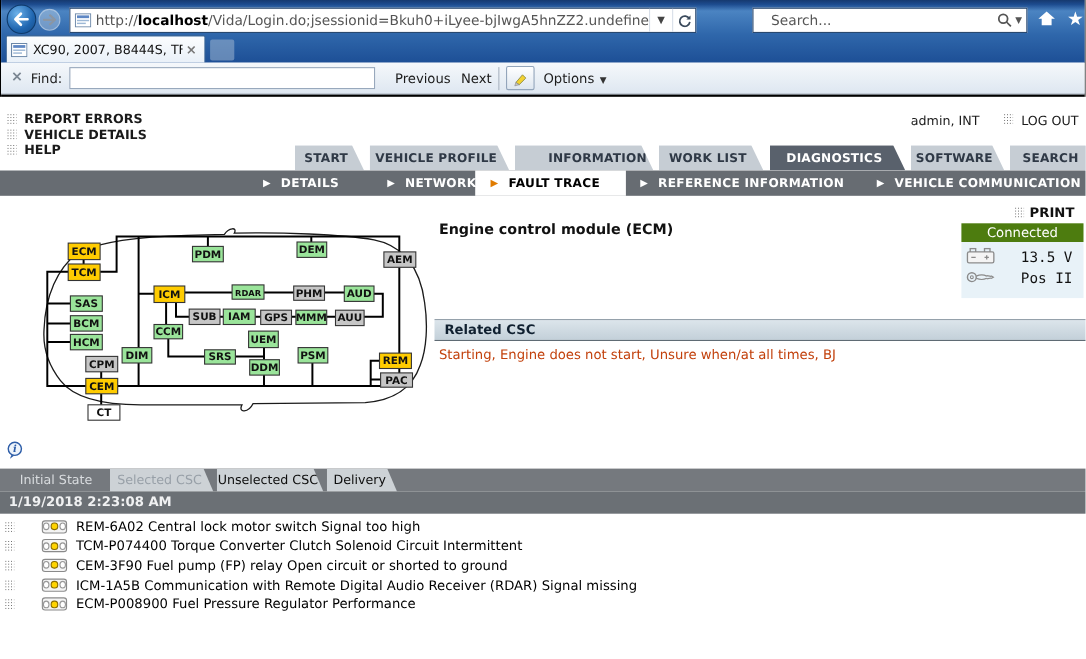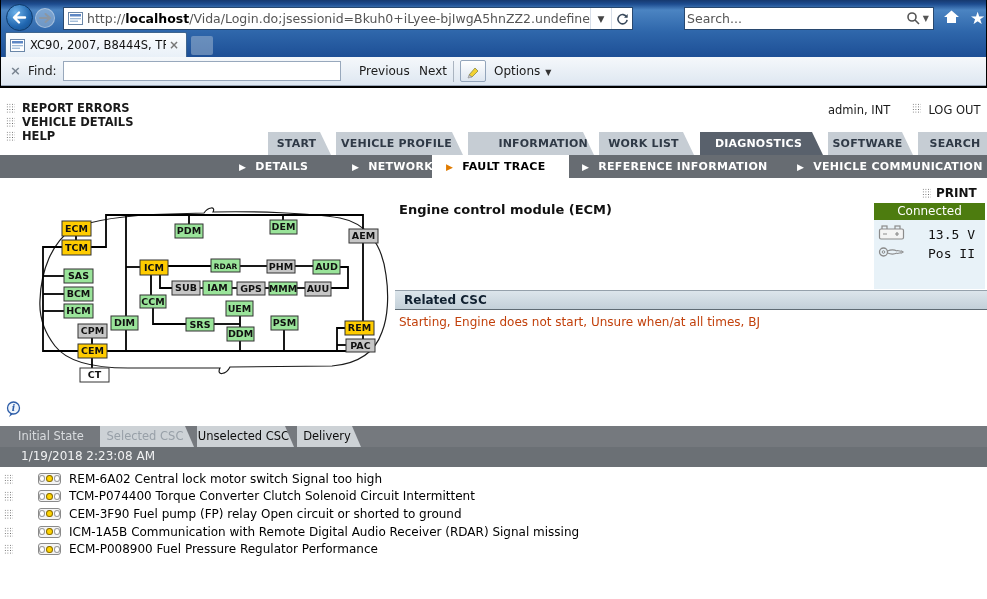--- a/index.html
+++ b/index.html
@@ -17,21 +17,21 @@
   .nav-fwd{position:absolute;left:34px;top:8px;width:20px;height:20px;border-radius:50%;
     background:rgba(220,228,238,.35);border:1px solid rgba(255,255,255,.35);box-sizing:border-box}
   .url-bar{position:absolute;left:62px;top:7px;width:570px;height:23px;background:#fff;
     border:1px solid #28486f;box-sizing:border-box;display:flex;align-items:center;font-size:12.5px}
   .url-text{white-space:nowrap;overflow:hidden;color:#555}
   .url-text b{color:#000}
   .url-ctl{margin-left:auto;display:flex;align-items:center;height:100%}
   .url-ctl .seg{display:flex;align-items:center;justify-content:center;height:100%;width:20px;border-left:1px solid #d7dee8;color:#444;font-size:9px}
   .search-box{position:absolute;left:683px;top:7px;width:250px;height:23px;background:#fff;
     border:1px solid #28486f;box-sizing:border-box;display:flex;align-items:center;font-size:12.5px;color:#555}
-  .search-box .ph{padding-left:2px}
+  .search-box .ph{padding-left:16px}
   .search-ctl{margin-left:auto;display:flex;align-items:center;padding-right:4px;gap:2px}
   .chrome-ico{position:absolute;top:8px;color:#fff}
   .tabs-strip{position:absolute;top:32px;left:0;right:0;height:25px}
   .btab{position:absolute;left:4px;bottom:0;width:182px;height:25px;box-sizing:border-box;
     background:linear-gradient(#fbfdfe,#e9f0f8);border:1px solid #3f668f;border-bottom:none;
     border-radius:2px 2px 0 0;display:flex;align-items:center;font-size:11.5px;color:#111;padding:0 4px}
   .btab .t{white-space:nowrap;overflow:hidden;margin-left:5px}
   .btab .x{margin-left:auto;color:#777;font-size:12px;font-weight:bold;padding:0 3px}
   .tab-stub{position:absolute;left:190px;bottom:2px;width:22px;height:19px;background:#9db4cf;opacity:.55;border-radius:2px}
   .find-bar{position:absolute;top:57px;left:0;right:0;height:29px;
@@ -74,41 +74,41 @@
   .snav-item.active .arr{color:#e07b00}
 
   
   .print{position:absolute;top:186px;left:922px;display:flex;align-items:center;font-weight:bold;font-size:12px;color:#111}
   .print .dots{margin-right:5px}
 
   
   .page-title{position:absolute;left:399px;top:202px;font-size:13px;font-weight:bold;color:#111}
   .status-panel{position:absolute;left:874px;top:203px;width:111px}
   .status-head{height:17px;line-height:17px;text-align:center;background:#4d7c0f;color:#fff;font-size:12px}
-  .status-body{background:#e8f2f8;height:69px;padding-top:5px;box-sizing:border-box}
+  .status-body{background:#e8f2f8;height:51px;padding-top:5px;box-sizing:border-box}
   .status-row{display:flex;align-items:center;height:19px;padding-left:4px}
   .status-row .ic{width:30px;flex:none;margin-right:20px}
   .status-val{font-family:"DejaVu Sans Mono",monospace;font-size:13px;color:#111}
 
   .related-bar{position:absolute;left:395px;top:290px;width:592px;height:20px;box-sizing:border-box;
     background:linear-gradient(#dce5eb,#c3d0d9);border-top:1px solid #95a1ab;border-bottom:1px solid #5f6b74;
     font-weight:bold;font-size:12px;color:#102030;line-height:18px;padding-left:9px}
   .csc-text{position:absolute;left:399px;top:315px;font-size:12px;color:#c2410c}
 
   .info-ico{position:absolute;left:6px;top:401px}
 
   
   .bstrip{position:absolute;top:426px;left:0;right:0;height:21px;background:#75797e}
   .btm-tab{position:absolute;top:0;height:21px;line-height:21px;text-align:center;font-size:11.5px;
     clip-path:polygon(0 0,calc(100% - 9px) 0,100% 100%,0 100%);padding-right:4px;box-sizing:border-box}
   .btm-tab.active{background:transparent;color:#d9dcdf}
   .btm-tab.disabled{background:#cdd2d6;color:#98a0a8}
   .btm-tab.normal{background:#cdd2d6;color:#0d0d0d}
   .date-bar{position:absolute;top:447px;left:0;right:0;height:20px;background:#6b7075;
-    color:#f0f1f2;font-weight:normal;font-size:12px;line-height:19px;padding-left:21px;box-sizing:border-box}
+    color:#f0f1f2;font-weight:bold;font-size:12px;line-height:19px;padding-left:8px;box-sizing:border-box}
 
   
   .dtc-list{position:absolute;top:470px;left:0;right:0}
   .dtc-row{display:flex;align-items:center;height:17.6px;padding-left:4px}
   .tl{display:inline-flex;gap:1px;align-items:center;justify-content:center;width:23px;height:12px;
     border:1px solid #8a8a8a;border-radius:3px;background:#f4f4f4;box-sizing:border-box;flex:none;margin-left:18px}
   .tl i{width:7px;height:7px;border-radius:50%;box-sizing:border-box;display:block}
   .tl .off{background:#fff;border:1px solid #999}
   .tl .on{background:#ffd400;border:1px solid #8a6d00}
   .dtc-text{margin-left:8px;font-size:12px;color:#000;white-space:nowrap}

